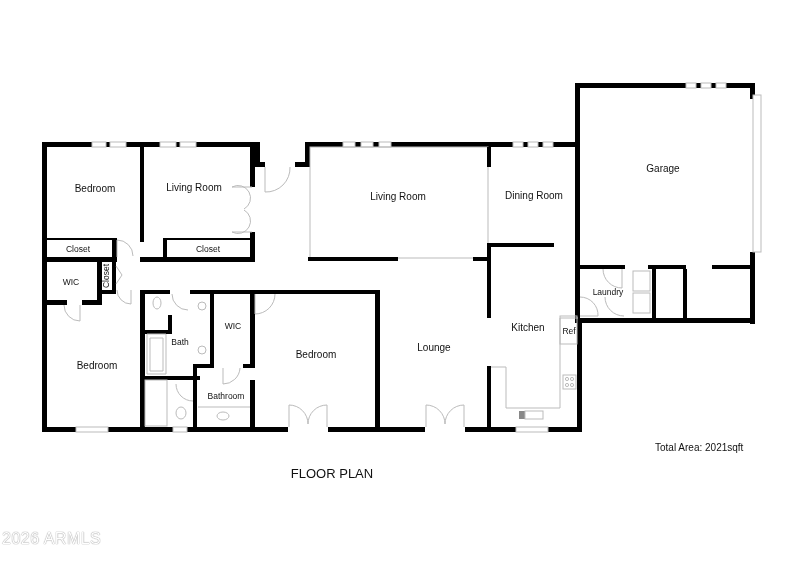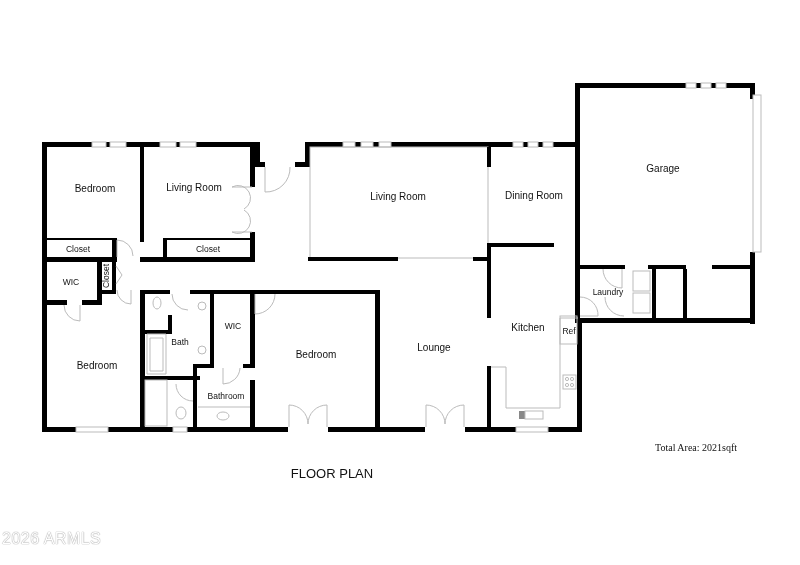--- a/index.html
+++ b/index.html
@@ -6,21 +6,21 @@
     body { width: 800px; height: 565px; position: relative; overflow: hidden;
            font-family: "Liberation Sans", sans-serif; }
     svg { position: absolute; left: 0; top: 0; }
     .wall { fill: #000; }
     .thin { stroke: #bbbbbb; stroke-width: 1; fill: none; }
     .win  { fill: #fff; stroke: #bbbbbb; stroke-width: 1; }
     .lbl  { font-family: "Liberation Sans", sans-serif; font-size: 10px; fill: #111; text-anchor: middle; }
     .lbl-sm { font-family: "Liberation Sans", sans-serif; font-size: 8.5px; fill: #111; text-anchor: middle; }
     .title { position: absolute; left: 0; width: 664px; top: 466px; text-align: center;
              font-size: 13px; color: #111; }
-    .area { position: absolute; left: 655px; top: 442px; font-size: 10px; color: #111; font-family: Liberation Serif, serif; }
+    .area { position: absolute; left: 655px; top: 442px; font-size: 10px; color: #111; }
     .wm { position: absolute; left: 2px; top: 530px; font-size: 16px; color: #ffffff;
           text-shadow: 0 0 1px #999, 0 0 1px #999; letter-spacing: 0.5px; text-align: center; }
   </style>
 </head>
 <body>
 
 <svg width="800" height="565" viewBox="0 0 800 565">
 
   <rect class="wall" x="42" y="142" width="218" height="5"></rect>
   <rect class="wall" x="42" y="142" width="5" height="290"></rect>

